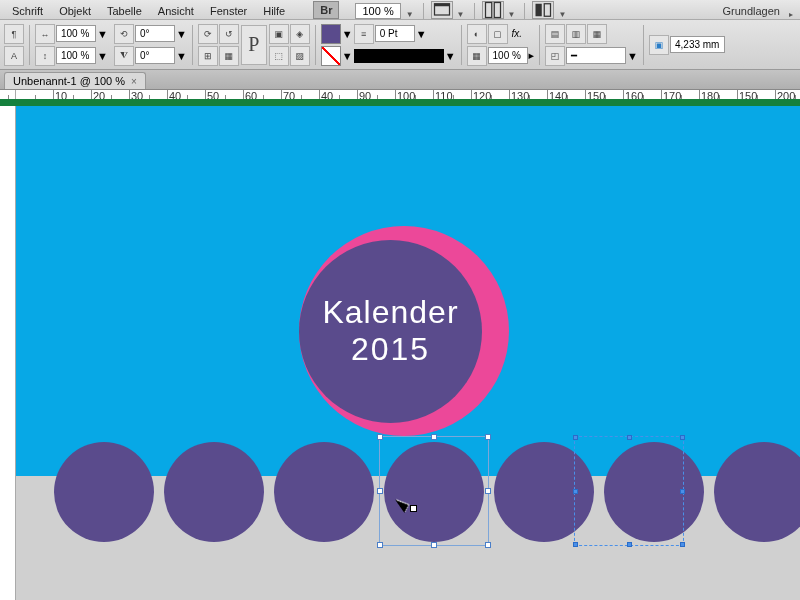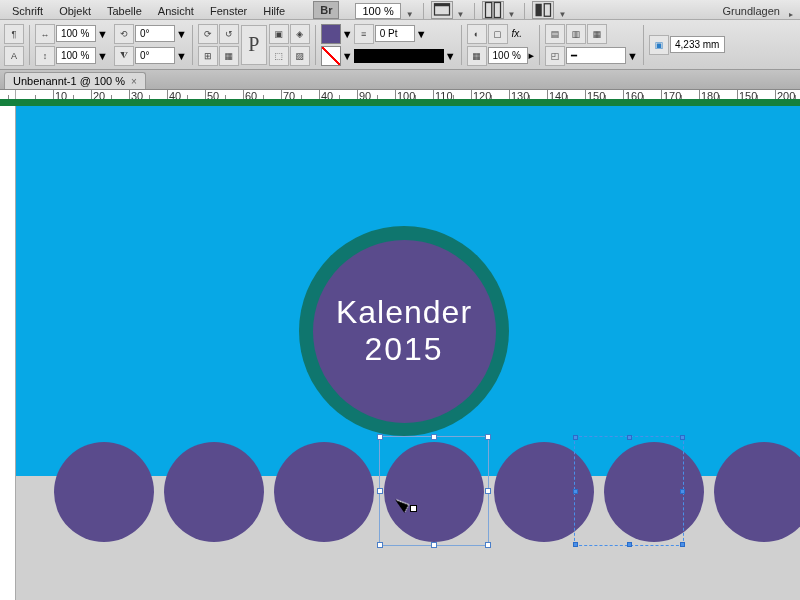--- a/index.html
+++ b/index.html
@@ -30,21 +30,21 @@
 .tab .close{color:#666;font-size:10px}
 .ruler-h{height:16px;background:#fff;border-bottom:7px solid #15803d;position:relative;display:flex;overflow:hidden}
 .ruler-h .tick{flex:none;width:38px;border-right:1px solid #888;position:relative;font-size:8px;color:#333;padding-left:1px}
 .ruler-h .tick:before{content:"";position:absolute;bottom:0;left:50%;width:1px;height:4px;background:#888}
 .ruler-h .tick span{position:absolute;top:0;left:1px}
 .canvas-area{position:relative;width:100%;height:494px;background:#a0a0a0;overflow:hidden}
 .ruler-v{position:absolute;left:0;top:0;width:16px;height:100%;background:#fff;border-right:1px solid #aaa}
 .artboard{position:absolute;left:16px;top:0;right:0;bottom:0}
 .sky{position:absolute;left:0;top:0;right:0;height:370px;background:#07a8e6}
 .ground{position:absolute;left:0;top:370px;right:0;bottom:0;background:#d0d0d0}
-.bigcircle{position:absolute;left:283px;top:120px;width:210px;height:210px;border-radius:50%;background:#0f766e;display:flex;align-items:center;justify-content:center}
+.bigcircle{position:absolute;left:283px;top:120px;width:210px;height:210px;border-radius:50%;background:#ec4899;display:flex;align-items:center;justify-content:flex-start}
 .bigcircle .inner{width:183px;height:183px;border-radius:50%;background:#5a4b8c;display:flex;flex-direction:column;align-items:center;justify-content:center;color:#fff;font-family:"Century Gothic","Segoe UI",sans-serif;font-weight:300}
 .bigcircle .line1{font-size:32px;letter-spacing:1px}
 .bigcircle .line2{font-size:32px;letter-spacing:2px}
 .smallcircle{position:absolute;top:336px;width:100px;height:100px;border-radius:50%;background:#5a4b8c}
 .sel-box{position:absolute;border:1px solid #7da6d9}
 .sel-box .h{position:absolute;width:6px;height:6px;background:#fff;border:1px solid #4a7ec8}
 .sel-dashed{position:absolute;border:1px dashed #4a90e8}
 .dot{position:absolute;width:5px;height:5px;background:#4a90e8;border:1px solid #2a6cc8}
 .cursor{position:absolute;left:383px;top:390px;pointer-events:none}
 .tri{width:0;height:0;border-left:8px solid #000;border-top:12px solid transparent;border-bottom:4px solid transparent;transform:rotate(-35deg);filter:drop-shadow(1px 0 0 #fff)}

